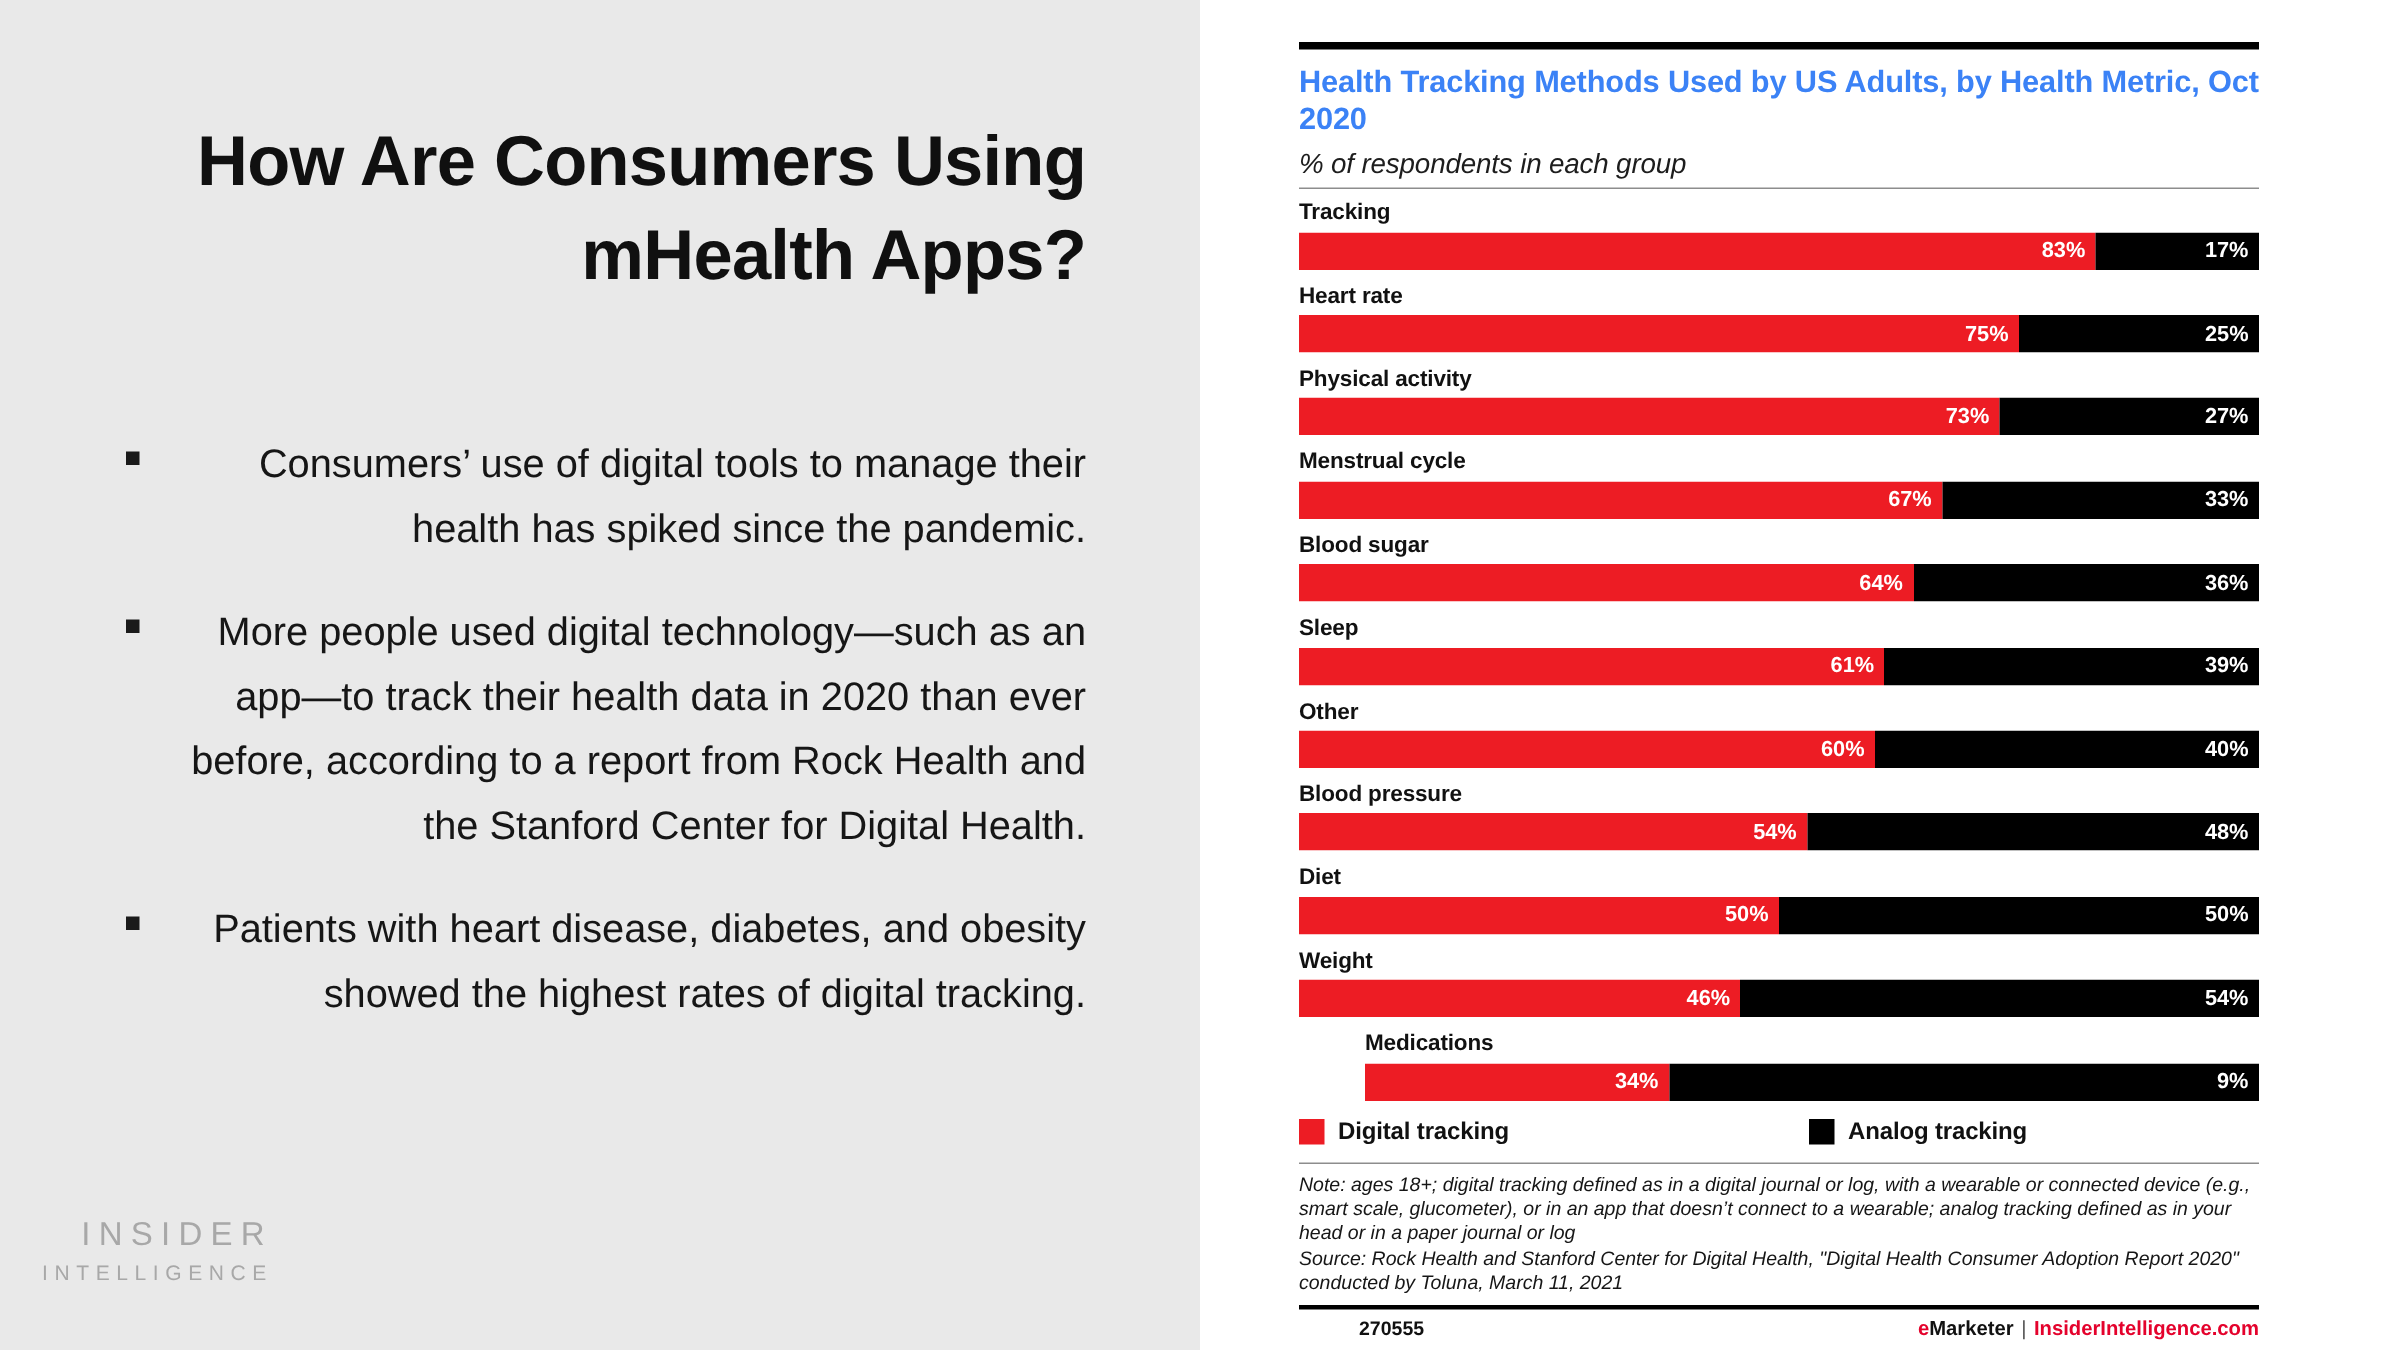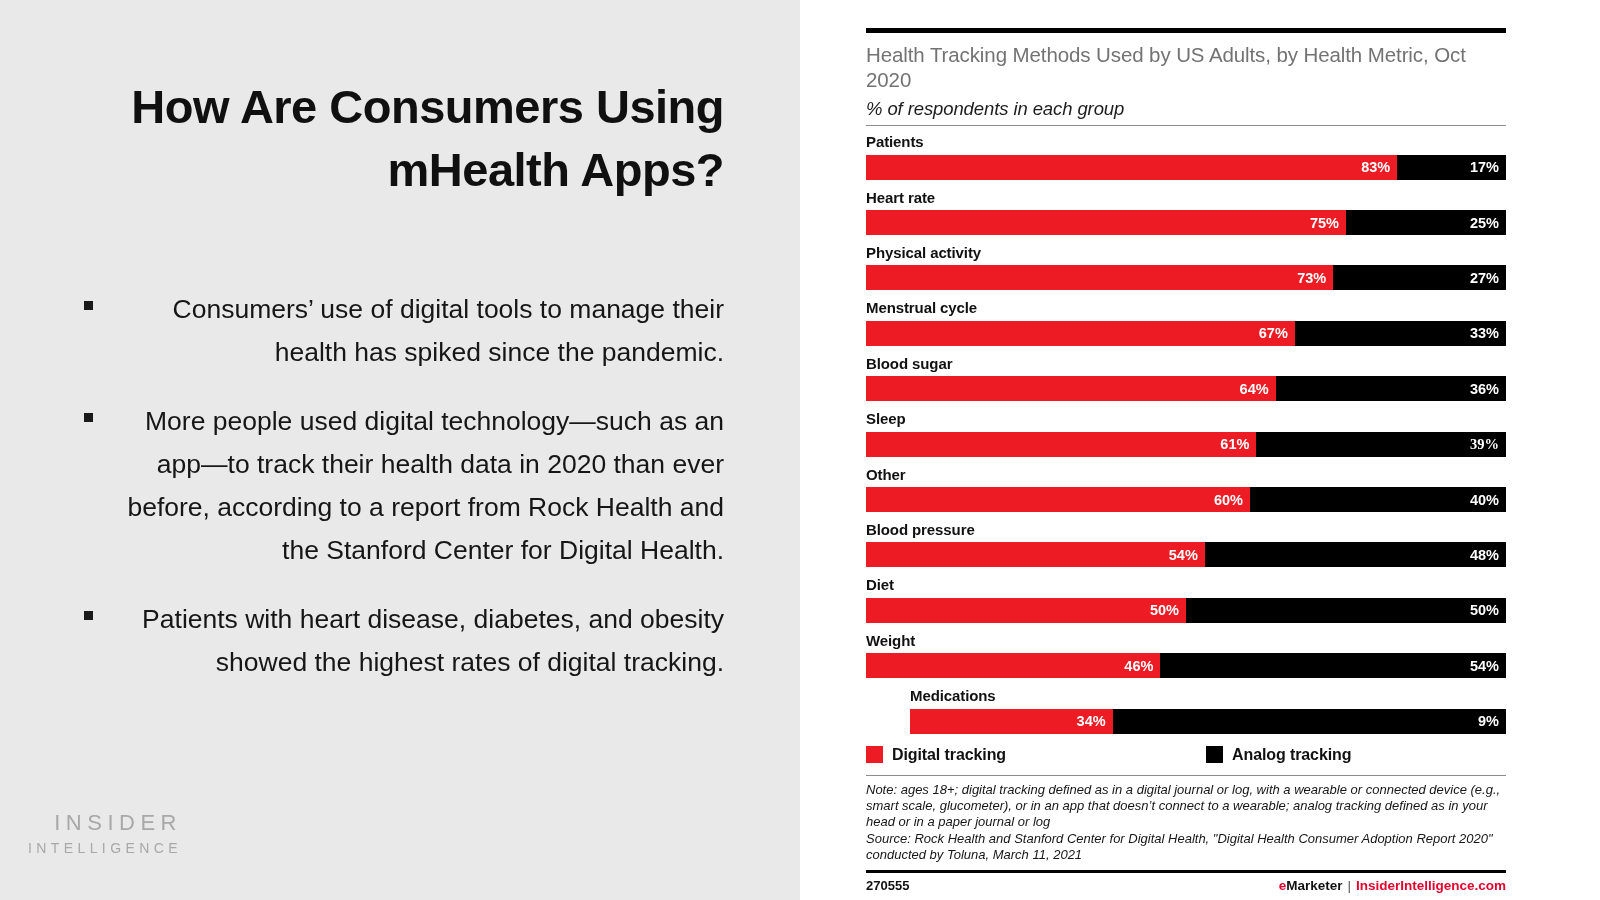--- a/index.html
+++ b/index.html
@@ -101,23 +101,23 @@
     width: 640px;
   }
   .rule-top {
     height: 5px;
     background: #000000;
     width: 100%;
   }
   .chart-title {
     margin-top: 9px;
     font-size: 20.5px;
-    font-weight: normal;
+    font-weight: bold;
     line-height: 1.24;
-    color: #737373;
+    color: #3b82f6;
     letter-spacing: -0.1px;
   }
   .chart-subtitle {
     margin-top: 5px;
     font-size: 18.5px;
     font-style: italic;
     color: #1d1d1d;
     letter-spacing: -0.1px;
   }
   .rule-sub {
@@ -221,20 +221,21 @@
   .footer {
     display: flex;
     align-items: center;
     justify-content: space-between;
     margin-top: 5px;
   }
   .footer-id {
     font-size: 13px;
     font-weight: bold;
     color: #111111;
+    margin-left: 40px;
   }
   .footer-brand {
     font-size: 13.5px;
     font-weight: bold;
     color: #111111;
     white-space: nowrap;
   }
   .footer-brand .e-red { color: #e4022c; }
   .footer-brand .sep {
     color: #555555;
@@ -284,21 +285,21 @@
       <div class="rule-top"></div>
 
       <div class="chart-title">Health Tracking Methods Used by US Adults, by Health Metric, Oct 2020</div>
 
       <div class="chart-subtitle">% of respondents in each group</div>
 
       <div class="rule-sub"></div>
 
       <div class="bar-rows" id="bar-rows">
           <div class="bar-row">
-            <div class="bar-label">Patients</div>
+            <div class="bar-label">Tracking</div>
             <div class="bar-track">
               <div class="seg seg-digital" style="width: 83%; text-align: center;">83%</div>
               <div class="seg seg-analog" style="width: 17%;">17%</div>
             </div>
           </div>
           <div class="bar-row">
             <div class="bar-label">Heart rate</div>
             <div class="bar-track">
               <div class="seg seg-digital" style="width: 75%;">75%</div>
               <div class="seg seg-analog" style="width: 25%;">25%</div>
@@ -322,21 +323,21 @@
             <div class="bar-label">Blood sugar</div>
             <div class="bar-track">
               <div class="seg seg-digital" style="width: 64%;">64%</div>
               <div class="seg seg-analog" style="width: 36%;">36%</div>
             </div>
           </div>
           <div class="bar-row">
             <div class="bar-label">Sleep</div>
             <div class="bar-track">
               <div class="seg seg-digital" style="width: 61%;">61%</div>
-              <div class="seg seg-analog" style="width: 39%; font-family: Liberation Serif, serif;">39%</div>
+              <div class="seg seg-analog" style="width: 39%;">39%</div>
             </div>
           </div>
           <div class="bar-row">
             <div class="bar-label">Other</div>
             <div class="bar-track">
               <div class="seg seg-digital" style="width: 60%;">60%</div>
               <div class="seg seg-analog" style="width: 40%;">40%</div>
             </div>
           </div>
           <div class="bar-row">

